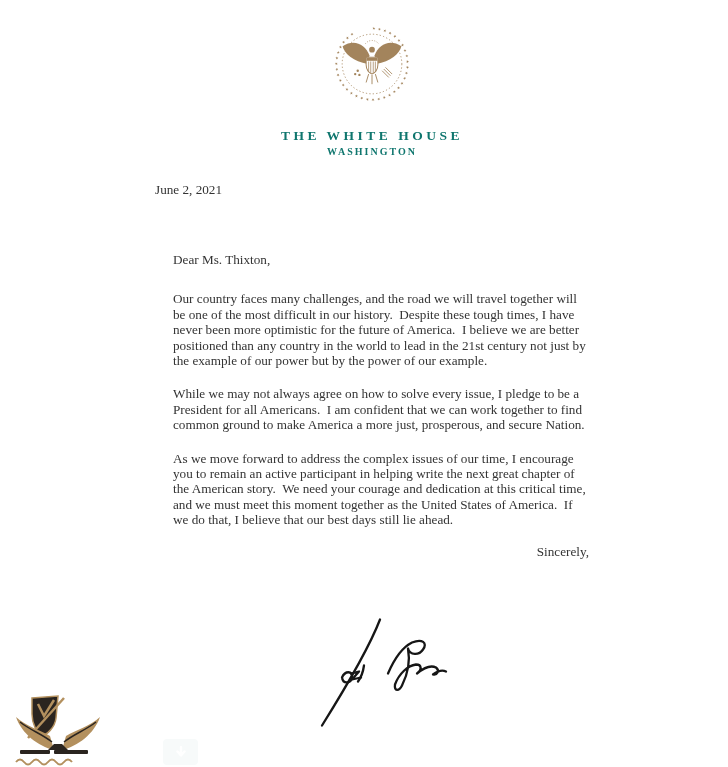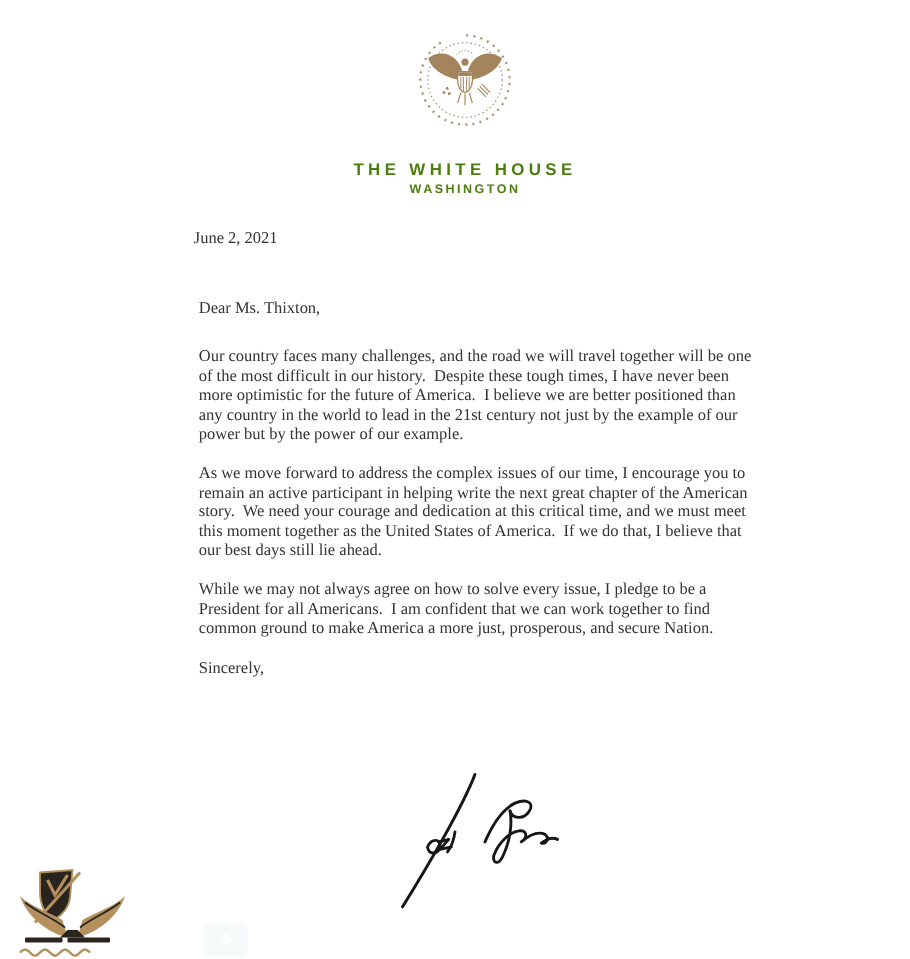--- a/index.html
+++ b/index.html
@@ -3,30 +3,30 @@
 <meta charset="utf-8">
 <style>
   html,body{margin:0;padding:0;}
   .page{
     position:relative;width:728px;height:767px;background:#ffffff;
     overflow:hidden;font-family:"Liberation Serif", serif;color:#333;
   }
   
   .seal{position:absolute;left:330px;top:22px;width:84px;height:84px;}
   .org-block{position:absolute;left:252px;top:128px;width:240px;text-align:center;
-    font-family:Liberation Sans, sans-serif;color:#4d7c0f;}
+    font-family:Liberation Serif, serif;color:#0f766e;}
   .org-name{font-size:13.5px;font-weight:600;letter-spacing:3.5px;line-height:15px;white-space:nowrap;}
   .org-loc{font-size:10px;font-weight:700;letter-spacing:2px;margin-top:3px;}
   
   .dateline{position:absolute;left:155px;top:182px;width:452px;font-size:13.2px;}
   .letter-body{position:absolute;left:155px;top:234px;width:452px;font-size:13.2px;line-height:15.4px;}
-  .letter-body p{margin:4px;white-space:pre-wrap;}
+  .letter-body p{margin:18px;white-space:pre-wrap;}
   .salutation{margin-bottom:24px !important;}
   .para{margin-bottom:16px !important;}
-  .closing{text-align:left;margin-top:6px !important;}
+  .closing{text-align:right;margin-top:6px !important;}
   .signature{position:absolute;left:300px;top:610px;width:190px;height:128px;}
   
   .watermark{position:absolute;left:12px;top:692px;width:92px;height:74px;}
   
   .overlay-btn{position:absolute;left:163px;top:739px;width:35px;height:26px;
     background:#f7fafa;border-radius:4px;border:none;display:flex;
     align-items:center;justify-content:center;cursor:pointer;padding:0;}
 </style>
 </head>
 <body>
@@ -60,22 +60,22 @@
   <div class="org-block">
     <div class="org-name">THE WHITE HOUSE</div>
     <div class="org-loc">WASHINGTON</div>
   </div>
 
   <div class="dateline">June 2, 2021</div>
 
   <div class="letter-body">
     <p class="salutation">Dear Ms. Thixton,</p>
     <p class="para">Our country faces many challenges, and the road we will travel together will be one of the most difficult in our history.  Despite these tough times, I have never been more optimistic for the future of America.  I believe we are better positioned than any country in the world to lead in the 21st century not just by the example of our power but by the power of our example.</p>
+    <p class="para">While we may not always agree on how to solve every issue, I pledge to be a President for all Americans.  I am confident that we can work together to find common ground to make America a more just, prosperous, and secure Nation.</p>
     <p class="para">As we move forward to address the complex issues of our time, I encourage you to remain an active participant in helping write the next great chapter of the American story.  We need your courage and dedication at this critical time, and we must meet this moment together as the United States of America.  If we do that, I believe that our best days still lie ahead.</p>
-    <p class="para">While we may not always agree on how to solve every issue, I pledge to be a President for all Americans.  I am confident that we can work together to find common ground to make America a more just, prosperous, and secure Nation.</p>
     <p class="closing">Sincerely,</p>
   </div>
 
   <svg class="signature" viewBox="0 0 190 125">
     <g fill="none" stroke="#161616" stroke-width="2.3" stroke-linecap="round" stroke-linejoin="round">
       <path d="M80,8 C70,34 42,82 22,114"></path>
       <path d="M42,66 c3,-7 11,-7 10,0 c-1,6 -9,7 -10,0"></path>
       <path d="M51,62 l8,-2 l-7,8 l9,-2"></path>
       <path d="M64,54 c-1,7 -3,12 -6,16"></path>
       <path d="M88,62 C94,48 102,36 112,31 C122,27 128,31 123,38 C119,44 110,44 108,37 C110,48 108,62 102,74 C99,80 94,80 95,73 C99,62 108,54 116,53 C122,53 122,59 117,62 C123,57 130,53 136,56 C140,59 137,64 133,63 C137,60 142,58 146,60"></path>

